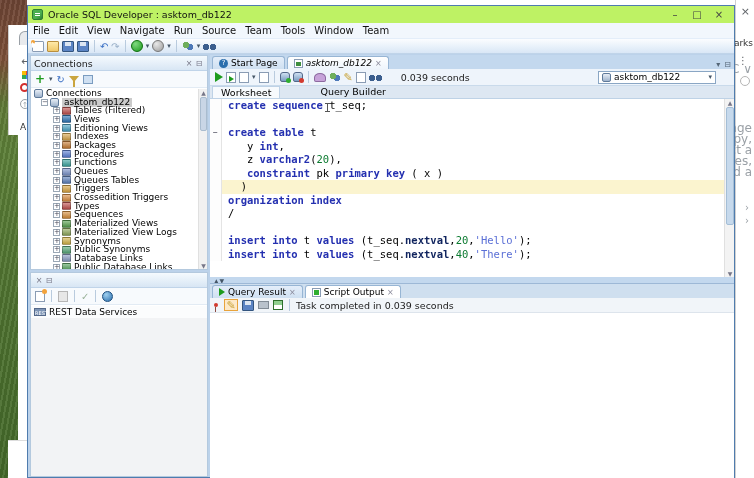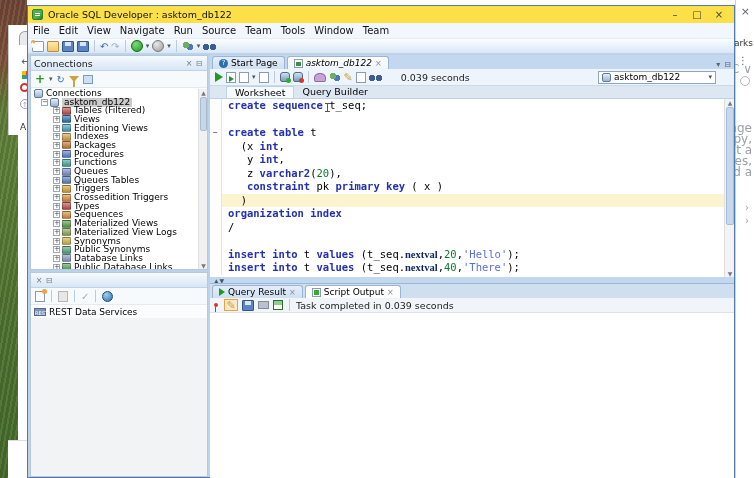--- a/index.html
+++ b/index.html
@@ -32,21 +32,21 @@
   .rf-ring{position:absolute;right:4px;top:76px;width:10px;height:10px;border:1.5px solid #b5b5b5;border-radius:50%;}
   .rf-g0{right:2px;top:121px;}.rf-g1{right:2px;top:132px;}.rf-g2{right:2px;top:143px;}
   .rf-g3{right:2px;top:154px;}.rf-g4{right:2px;top:165px;}
   .grayfrag{color:#9aa0a6;font-size:12px;}
   .rf-c0{right:5px;top:202px;}.rf-c1{right:5px;top:215px;}
   .chev{color:#9aa0a6;font-size:10px;}
 
   
   #win{position:absolute;left:27px;top:5px;width:708px;height:473px;border:1px solid #4f7cae;background:#bcd2ea;}
 
-  #titlebar{position:absolute;left:0;top:0;width:100%;height:17px;background:#fde047;display:flex;align-items:center;padding:0 4px;}
+  #titlebar{position:absolute;left:0;top:0;width:100%;height:17px;background:#bef264;display:flex;align-items:center;padding:0 4px;}
   .applogo{width:11px;height:11px;border-radius:2px;background:linear-gradient(135deg,#4caf50 60%,#2e7d32);border:1px solid #2e7d32;position:relative;margin-right:5px;}
   .applogo:after{content:"";position:absolute;left:2px;top:3px;width:5px;height:1px;background:#fff;box-shadow:0 2px 0 #fff;}
   #titlebar .ttl{font-size:9.5px;color:#111;flex:1;}
   .winctl{width:22px;text-align:center;font-size:10px;color:#444;}
 
   #menubar{position:absolute;left:0;top:17px;width:100%;height:15px;background:#f2f7fd;display:flex;align-items:center;padding-left:5px;}
   .mitem{font-size:10px;margin-right:9px;color:#111;}
 
   #maintoolbar{position:absolute;left:0;top:32px;width:100%;height:16px;background:linear-gradient(#fbfdff,#d9e7f6);border-top:1px solid #e4eefa;border-bottom:1px solid #c0d4e9;display:flex;align-items:center;gap:3px;padding-left:4px;}
   .tico{width:12px;height:11px;border-radius:1px;position:relative;}
@@ -121,34 +121,34 @@
   .i-db.cm:after{content:"";position:absolute;right:-2px;bottom:-2px;width:5px;height:5px;background:#2fae2f;border-radius:50%;}
   .i-db.rb:after{content:"";position:absolute;right:-2px;bottom:-2px;width:5px;height:5px;background:#d23a2f;border-radius:50%;}
   .i-pencil{color:#caa53e;font-size:11px;line-height:11px;}
   .i-snail{width:12px;height:9px;border-radius:50% 50% 2px 2px;background:#c7a3d9;border:1px solid #8d6aa0;}
   .i-doc2{width:10px;height:11px;background:#fff;border:1px solid #8a9cb4;}
   .timer{font-size:9.5px;color:#222;margin-left:16px;}
   #connsel{margin-left:auto;margin-right:18px;width:118px;height:13px;background:#fff;border:1px solid #8aa6c4;display:flex;align-items:center;gap:3px;padding:0 3px;font-size:9px;}
   #connsel .dbicon{margin:0;}
   #connsel .lbl{flex:1;}
 
-  #subtabs{position:absolute;left:182px;top:80px;width:524px;height:13px;background:#dde7f2;border-bottom:1px solid #bed2e6;display:flex;align-items:flex-end;padding-left:16px;font-size:9.5px;}
+  #subtabs{position:absolute;left:182px;top:80px;width:524px;height:13px;background:#dde7f2;border-bottom:1px solid #bed2e6;display:flex;align-items:flex-end;padding-left:2px;font-size:9.5px;gap:32px;}
   .wtab{padding:0 8px;height:12px;line-height:12px;}
   .wtab.active{background:#f7fafd;border:1px solid #bed2e6;border-bottom:none;}
 
   #editor{position:absolute;left:182px;top:93px;width:524px;height:178px;background:#fff;overflow:hidden;font-family:"DejaVu Sans Mono",monospace;font-size:10.5px;}
   .cline{white-space:pre;height:13.5px;line-height:13.5px;display:block;position:relative;padding-left:18px;}
   .cline.hl{background:#fbf4cf;}
   .gut{position:absolute;left:0;top:0;width:12px;height:100%;background:#fdfdfd;border-right:1px solid #e4e4e4;font-size:8px;line-height:13.5px;text-align:center;color:#667;}
   .gut.fold{color:#445;}
   .tk-k{color:#2430b0;font-weight:bold;}
   .tk-p{color:#000;}
   .tk-n{color:#0a7a2f;}
   .tk-s{color:#5a6fd6;}
-  .tk-b{color:#10245e;font-weight:bold;font-family:Liberation Serif, serif;}
+  .tk-b{color:#10245e;font-weight:bold;}
   #edsb{position:absolute;left:696px;top:93px;width:10px;height:178px;background:#f3f3f3;border-left:1px solid #e0e0e0;}
   #edsb .ar{position:absolute;left:1px;width:8px;text-align:center;font-size:6px;color:#778;}
   #edsb .thumb{position:absolute;left:1px;top:8px;width:8px;height:118px;background:#c6d9ec;border:1px solid #a4bed6;border-radius:2px;}
   .ibeam{position:absolute;left:299px;top:97px;width:1px;height:9px;background:#555;}
   .ibeam:before,.ibeam:after{content:"";position:absolute;left:-2px;width:5px;height:1px;background:#555;}
   .ibeam:before{top:0;}.ibeam:after{bottom:0;}
 
   #splitter{position:absolute;left:182px;top:271px;width:524px;height:6px;background:#c3d8ee;}
   .grip{position:absolute;left:4px;top:0;font-size:6px;color:#456;letter-spacing:1px;}
 
@@ -437,21 +437,20 @@
 
     <div id="subtabs">
       <div class="wtab active">Worksheet</div>
       <div class="wtab">Query Builder</div>
     </div>
 
     <div id="editor">
         <div class="cline"><span class="gut"></span><span class="tk-k">create sequence</span><span class="tk-p"> t_seq;</span></div>
         <div class="cline"><span class="gut"></span>&nbsp;</div>
         <div class="cline"><span class="gut fold">−</span><span class="tk-k">create table</span><span class="tk-p"> t</span></div>
-        <div class="cline"><span class="gut"></span><span class="tk-p">  (x </span><span class="tk-k">int</span><span class="tk-p">,</span></div>
         <div class="cline"><span class="gut"></span><span class="tk-p">   y </span><span class="tk-k">int</span><span class="tk-p">,</span></div>
         <div class="cline"><span class="gut"></span><span class="tk-p">   z </span><span class="tk-k">varchar2</span><span class="tk-p">(</span><span class="tk-n">20</span><span class="tk-p">),</span></div>
         <div class="cline"><span class="gut"></span><span class="tk-p">   </span><span class="tk-k">constraint</span><span class="tk-p"> pk </span><span class="tk-k">primary key</span><span class="tk-p"> ( x )</span></div>
         <div class="cline hl"><span class="gut"></span><span class="tk-p">  )</span></div>
         <div class="cline"><span class="gut"></span><span class="tk-k">organization index</span></div>
         <div class="cline"><span class="gut"></span><span class="tk-p">/</span></div>
         <div class="cline"><span class="gut"></span>&nbsp;</div>
         <div class="cline"><span class="gut"></span><span class="tk-k">insert into</span><span class="tk-p"> t </span><span class="tk-k">values</span><span class="tk-p"> (t_seq.</span><span class="tk-b">nextval</span><span class="tk-p">,</span><span class="tk-n">20</span><span class="tk-p">,</span><span class="tk-s">'Hello'</span><span class="tk-p">);</span></div>
         <div class="cline"><span class="gut"></span><span class="tk-k">insert into</span><span class="tk-p"> t </span><span class="tk-k">values</span><span class="tk-p"> (t_seq.</span><span class="tk-b">nextval</span><span class="tk-p">,</span><span class="tk-n">40</span><span class="tk-p">,</span><span class="tk-s">'There'</span><span class="tk-p">);</span></div>
       </div>

